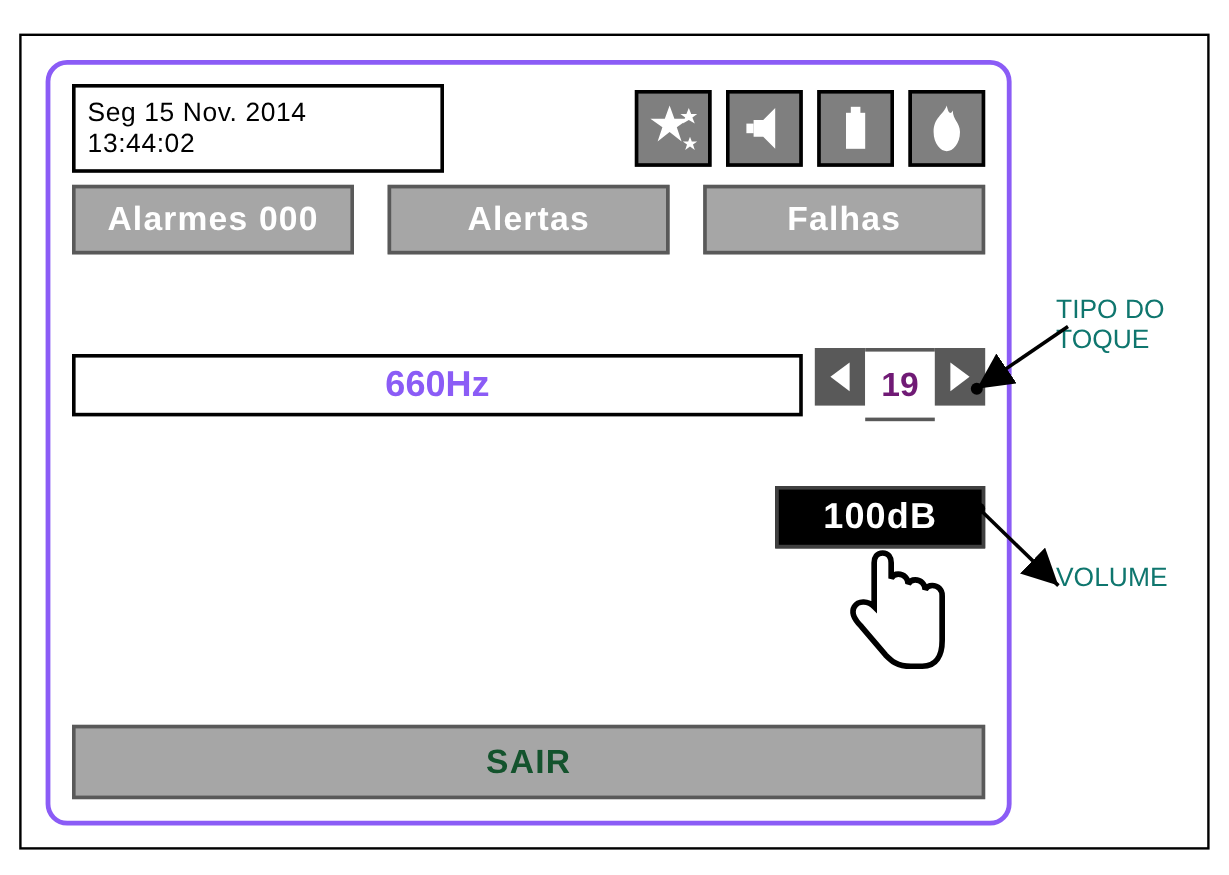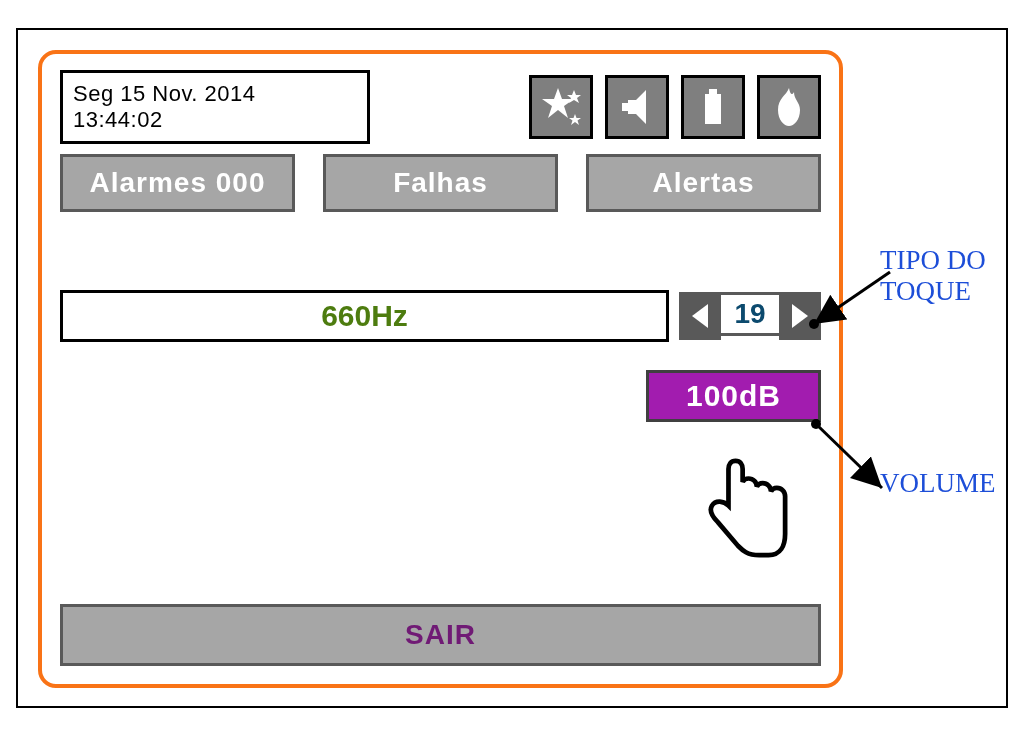--- a/index.html
+++ b/index.html
@@ -21,21 +21,21 @@
       width: 992px;
       height: 680px;
       border: 2px solid black;
     }
     .panel {
       position: absolute;
       left: 20px;
       top: 20px;
       width: 805px;
       height: 638px;
-      border: 4px solid #f97316;
+      border: 4px solid #8b5cf6;
       border-radius: 18px;
       background: white;
     }
     .header-row {
       display: flex;
       align-items: center;
       gap: 12px;
       padding: 16px 18px 0 18px;
     }
     .datetime {
@@ -86,45 +86,45 @@
     }
     .freq-row {
       display: flex;
       align-items: center;
       margin-top: 78px;
     }
     .freq-box {
       flex: 1;
       border: 3px solid black;
       background: white;
-      color: #4d7c0f;
+      color: #8b5cf6;
       font-size: 30px;
       font-weight: bold;
       text-align: center;
       padding: 6px 0;
     }
     .stepper {
       display: flex;
       margin-left: 10px;
     }
     .step-btn {
       width: 42px;
       height: 48px;
       background: #595959;
       display: flex;
       align-items: center;
       justify-content: center;
     }
     .step-val {
       width: 58px;
-      height: 44px;
+      height: 61px;
       border-top: 3px solid #595959;
       border-bottom: 3px solid #595959;
       background: white;
-      color: #0c4a6e;
+      color: #701a75;
       font-size: 28px;
       font-weight: bold;
       display: flex;
       align-items: center;
       justify-content: center;
     }
     .tri-left {
       width: 0; height: 0;
       border-top: 12px solid transparent;
       border-bottom: 12px solid transparent;
@@ -132,58 +132,57 @@
     }
     .tri-right {
       width: 0; height: 0;
       border-top: 12px solid transparent;
       border-bottom: 12px solid transparent;
       border-left: 16px solid white;
     }
     .volume-btn {
       position: absolute;
       right: 18px;
-      margin-top: 28px;
+      margin-top: 54px;
       width: 175px;
-      background: #a21caf;
+      background: #000000;
       border: 3px solid #404040;
       color: white;
       font-size: 30px;
       font-weight: bold;
       text-align: center;
       padding: 6px 0;
       letter-spacing: 1px;
     }
     .footer-row {
       position: absolute;
       left: 18px;
       right: 18px;
       bottom: 18px;
       display: flex;
       gap: 14px;
     }
     .footer-btn {
       flex: 1;
       background: #a6a6a6;
       border: 3px solid #595959;
-      color: #701a75;
+      color: #14532d;
       font-size: 28px;
       font-weight: bold;
       padding: 12px 0;
       text-align: center;
       letter-spacing: 1px;
       font-family: "Arial Black", Arial, sans-serif;
     }
     
     .anno {
       position: absolute;
-      font-size: 27px;
-      color: #1d4ed8;
+      font-size: 22px;
+      color: #0f766e;
       line-height: 1.15;
-      font-family: Liberation Serif, serif;
     }
     .anno-ring { left: 862px; top: 215px; }
     .anno-vol  { left: 862px; top: 438px; }
     .arrow-svg {
       position: absolute;
       pointer-events: none;
       overflow: visible;
     }
     .hand-cursor {
       position: absolute;
@@ -228,22 +227,22 @@
         <div class="hdr-icon">
           <svg width="46" height="46" viewBox="0 0 46 46">
             <path d="M 23 4 C 20 12 12 14 12 26 C 12 36 18 42 23 42 C 28 42 34 36 34 26 C 34 18 28 16 28 8 C 26 12 24 10 23 4 Z" fill="white"></path>
           </svg>
         </div>
       </div>
     </div>
 
     <div class="tabs-row">
       <div class="tab">Alarmes 000</div>
+      <div class="tab">Alertas</div>
       <div class="tab">Falhas</div>
-      <div class="tab">Alertas</div>
     </div>
 
     <div class="content">
       <div class="freq-row">
         <div class="freq-box">660Hz</div>
         <div class="stepper">
           <div class="step-btn">
             <div class="tri-left"></div>
           </div>
           <div class="step-val">19</div>

